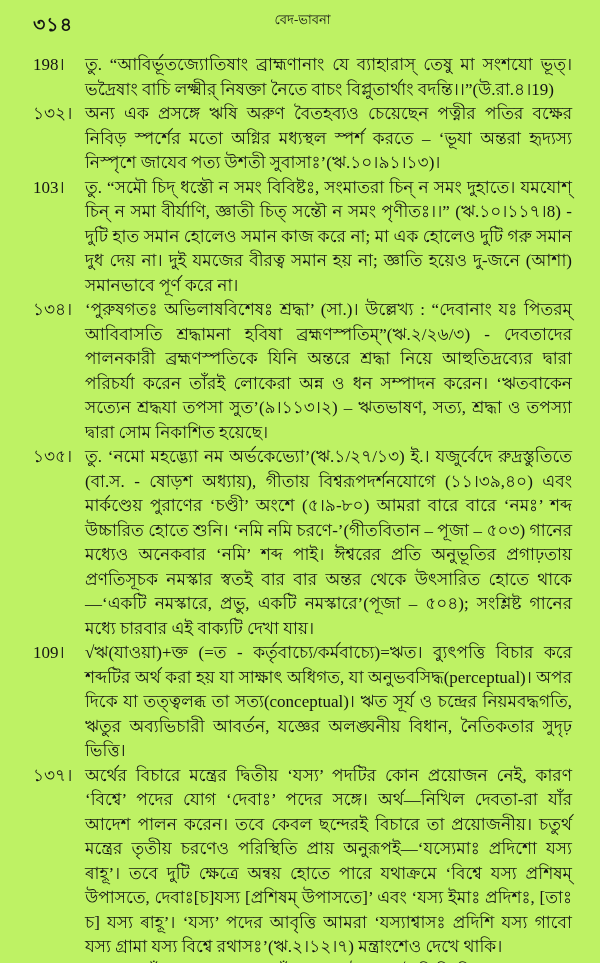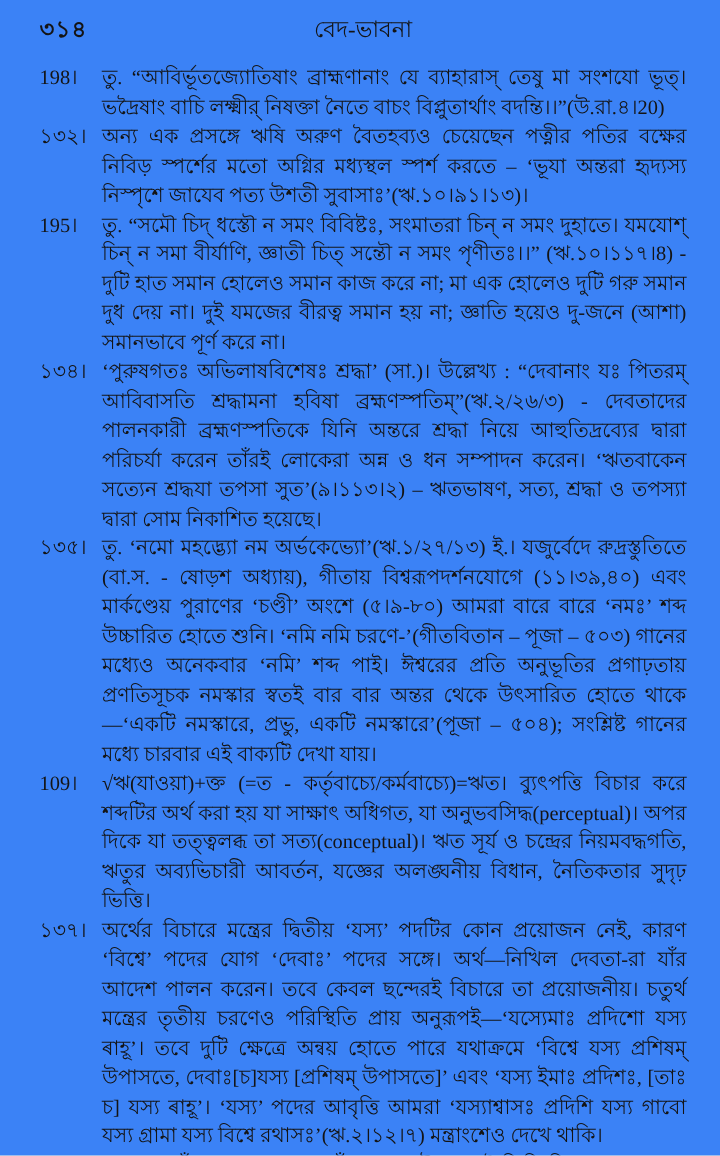--- a/index.html
+++ b/index.html
@@ -6,21 +6,21 @@
     margin: 0;
     padding: 0;
     background: #e8e8e6;
     font-family: "Liberation Serif", "DejaVu Serif", serif;
   }
   .page {
     position: relative;
     width: 600px;
     height: 963px;
     margin: 0 auto;
-    background: #3b82f6;
+    background: #bef264;
     color: #141414;
     overflow: hidden;
     box-sizing: border-box;
     padding: 10px 28px 6px 33px;
   }
   .page-header {
     position: relative;
     height: 26px;
     margin-bottom: 17px;
   }
@@ -31,21 +31,21 @@
     font-size: 19px;
     font-weight: bold;
     letter-spacing: 1px;
   }
   .book-title {
     position: absolute;
     left: 0;
     right: 0;
     top: 0;
     text-align: center;
-    font-size: 19px;
+    font-size: 13px;
   }
   .body-text {
     font-size: 17px;
     line-height: 24.5px;
   }
   .para {
     margin: 0;
     text-align: justify;
     padding-left: 52px;
     text-indent: -52px;
@@ -62,25 +62,25 @@
 
 <div class="page">
 
   <div class="page-header">
     <span class="page-number">৩১৪</span>
     <span class="book-title">বেদ-ভাবনা</span>
   </div>
 
   <div class="body-text">
 
-    <p class="para"><span class="para-num">198।</span><span class="para-text">তু. “আবির্ভূতজ্যোতিষাং ব্রাহ্মণানাং যে ব্যাহারাস্ তেষু মা সংশযো ভূত্। ভদ্রৈষাং বাচি লক্ষ্মীর্ নিষক্তা নৈতে বাচং বিপ্লুতার্থাং বদন্তি।।”(উ.রা.৪।20)</span></p>
+    <p class="para"><span class="para-num">198।</span><span class="para-text">তু. “আবির্ভূতজ্যোতিষাং ব্রাহ্মণানাং যে ব্যাহারাস্ তেষু মা সংশযো ভূত্। ভদ্রৈষাং বাচি লক্ষ্মীর্ নিষক্তা নৈতে বাচং বিপ্লুতার্থাং বদন্তি।।”(উ.রা.৪।19)</span></p>
 
     <p class="para"><span class="para-num">১৩২।</span><span class="para-text">অন্য এক প্রসঙ্গে ঋষি অরুণ বৈতহব্যও চেয়েছেন পত্নীর পতির বক্ষের নিবিড় স্পর্শের মতো অগ্নির মধ্যস্থল স্পর্শ করতে – ‘ভূযা অন্তরা হৃদ্যস্য নিস্পৃশে জাযেব পত্য উশতী সুবাসাঃ’(ঋ.১০।৯১।১৩)।</span></p>
 
-    <p class="para"><span class="para-num">195।</span><span class="para-text">তু. “সমৌ চিদ্ ধস্তৌ ন সমং বিবিষ্টঃ, সংমাতরা চিন্ ন সমং দুহাতে। যমযোশ্ চিন্ ন সমা বীর্যাণি, জ্ঞাতী চিত্ সন্তৌ ন সমং পৃণীতঃ।।” (ঋ.১০।১১৭।8) - দুটি হাত সমান হোলেও সমান কাজ করে না; মা এক হোলেও দুটি গরু সমান দুধ দেয় না। দুই যমজের বীরত্ব সমান হয় না; জ্ঞাতি হয়েও দু-জনে (আশা) সমানভাবে পূর্ণ করে না।</span></p>
+    <p class="para"><span class="para-num">103।</span><span class="para-text">তু. “সমৌ চিদ্ ধস্তৌ ন সমং বিবিষ্টঃ, সংমাতরা চিন্ ন সমং দুহাতে। যমযোশ্ চিন্ ন সমা বীর্যাণি, জ্ঞাতী চিত্ সন্তৌ ন সমং পৃণীতঃ।।” (ঋ.১০।১১৭।8) - দুটি হাত সমান হোলেও সমান কাজ করে না; মা এক হোলেও দুটি গরু সমান দুধ দেয় না। দুই যমজের বীরত্ব সমান হয় না; জ্ঞাতি হয়েও দু-জনে (আশা) সমানভাবে পূর্ণ করে না।</span></p>
 
     <p class="para"><span class="para-num">১৩৪।</span><span class="para-text">‘পুরুষগতঃ অভিলাষবিশেষঃ শ্রদ্ধা’ (সা.)। উল্লেখ্য : “দেবানাং যঃ পিতরম্ আবিবাসতি শ্রদ্ধামনা হবিষা ব্রহ্মণস্পতিম্”(ঋ.২/২৬/৩) - দেবতাদের পালনকারী ব্রহ্মণস্পতিকে যিনি অন্তরে শ্রদ্ধা নিয়ে আহুতিদ্রব্যের দ্বারা পরিচর্যা করেন তাঁরই লোকেরা অন্ন ও ধন সম্পাদন করেন। ‘ঋতবাকেন সত্যেন শ্রদ্ধযা তপসা সুত’(৯।১১৩।২) – ঋতভাষণ, সত্য, শ্রদ্ধা ও তপস্যা দ্বারা সোম নিকাশিত হয়েছে।</span></p>
 
     <p class="para"><span class="para-num">১৩৫।</span><span class="para-text">তু. ‘নমো মহদ্ভ্যো নম অর্ভকেভ্যো’(ঋ.১/২৭/১৩) ই.। যজুর্বেদে রুদ্রস্তুতিতে (বা.স. - ষোড়শ অধ্যায়), গীতায় বিশ্বরূপদর্শনযোগে (১১।৩৯,৪০) এবং মার্কণ্ডেয় পুরাণের ‘চণ্ডী’ অংশে (৫।৯-৮০) আমরা বারে বারে ‘নমঃ’ শব্দ উচ্চারিত হোতে শুনি। ‘নমি নমি চরণে-’(গীতবিতান – পূজা – ৫০৩) গানের মধ্যেও অনেকবার ‘নমি’ শব্দ পাই। ঈশ্বরের প্রতি অনুভূতির প্রগাঢ়তায় প্রণতিসূচক নমস্কার স্বতই বার বার অন্তর থেকে উৎসারিত হোতে থাকে—‘একটি নমস্কারে, প্রভু, একটি নমস্কারে’(পূজা – ৫০৪); সংশ্লিষ্ট গানের মধ্যে চারবার এই বাক্যটি দেখা যায়।</span></p>
 
     <p class="para"><span class="para-num">109।</span><span class="para-text">√ঋ(যাওয়া)+ক্ত (=ত - কর্তৃবাচ্যে/কর্মবাচ্যে)=ঋত। ব্যুৎপত্তি বিচার করে শব্দটির অর্থ করা হয় যা সাক্ষাৎ অধিগত, যা অনুভবসিদ্ধ(perceptual)। অপর দিকে যা তত্ত্বলব্ধ তা সত্য(conceptual)। ঋত সূর্য ও চন্দ্রের নিয়মবদ্ধগতি, ঋতুর অব্যভিচারী আবর্তন, যজ্ঞের অলঙ্ঘনীয় বিধান, নৈতিকতার সুদৃঢ় ভিত্তি।</span></p>
 
     <p class="para"><span class="para-num">১৩৭।</span><span class="para-text">অর্থের বিচারে মন্ত্রের দ্বিতীয় ‘যস্য’ পদটির কোন প্রয়োজন নেই, কারণ ‘বিশ্বে’ পদের যোগ ‘দেবাঃ’ পদের সঙ্গে। অর্থ—নিখিল দেবতা-রা যাঁর আদেশ পালন করেন। তবে কেবল ছন্দেরই বিচারে তা প্রয়োজনীয়। চতুর্থ মন্ত্রের তৃতীয় চরণেও পরিস্থিতি প্রায় অনুরূপই—‘যস্যেমাঃ প্রদিশো যস্য ৰাহূ’। তবে দুটি ক্ষেত্রে অন্বয় হোতে পারে যথাক্রমে ‘বিশ্বে যস্য প্রশিষম্ উপাসতে, দেবাঃ[চ]যস্য [প্রশিষম্ উপাসতে]’ এবং ‘যস্য ইমাঃ প্রদিশঃ, [তাঃ চ] যস্য ৰাহূ’। ‘যস্য’ পদের আবৃত্তি আমরা ‘যস্যাশ্বাসঃ প্রদিশি যস্য গাবো যস্য গ্রামা যস্য বিশ্বে রথাসঃ’(ঋ.২।১২।৭) মন্ত্রাংশেও দেখে থাকি।</span></p>
 
     <p class="para"><span class="para-num">১৩৮।</span><span class="para-text">“মৃত্যুও তাঁর ছায়া, অমৃতও তাঁর ছায়া—উভয়কেই তিনি নিজের মধ্যে এক করে রেখেছেন। যাঁর মধ্যে সমস্ত দ্বন্দ্বের অবসান হয়ে আছে তিনিই হচ্ছেন চরম সত্য। তিনিই বিশুদ্ধতম জ্যোতি, তিনিই নির্মলতম অন্ধকার” (প্রেম—শান্তিনিকেতন—র.র.সু.স., সপ্তম খণ্ড, পৃ.৫৩৩)। তু. ‘য একোহবর্ণো...দধাতি। বি চৈতি চান্তে বিশ্বম্ আদৌ’</span></p>

